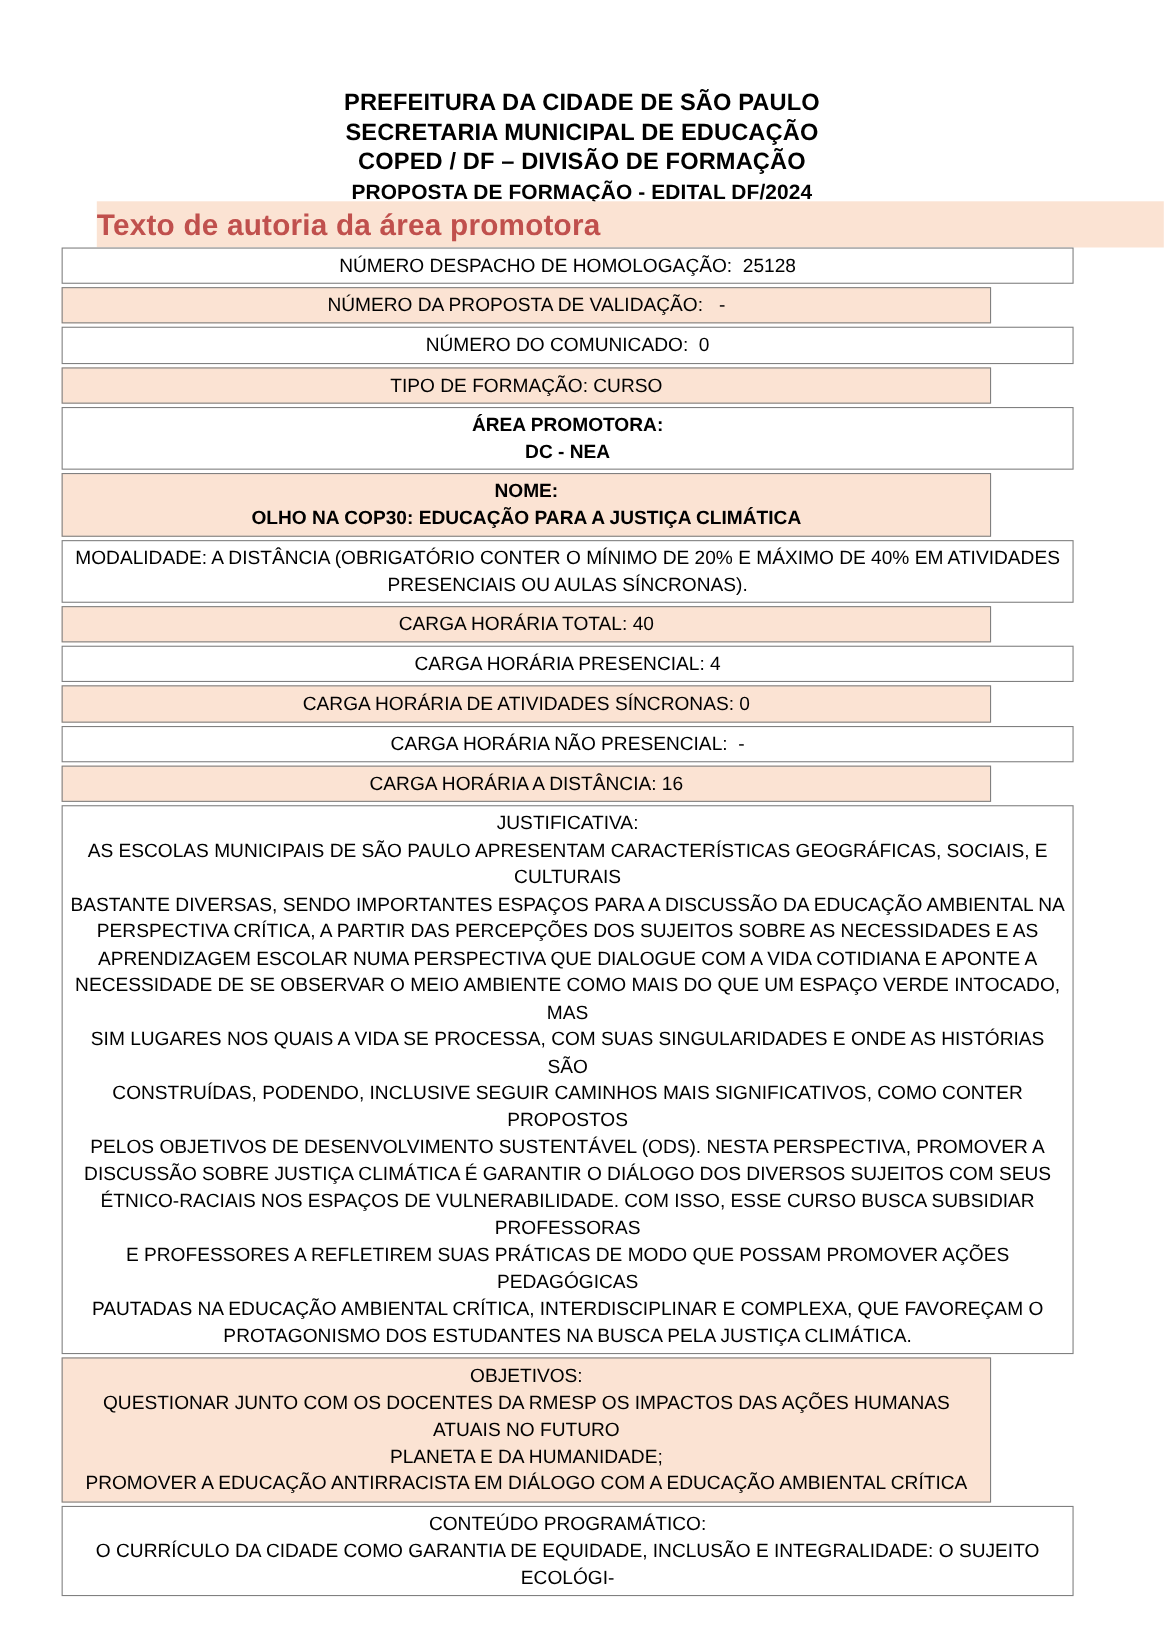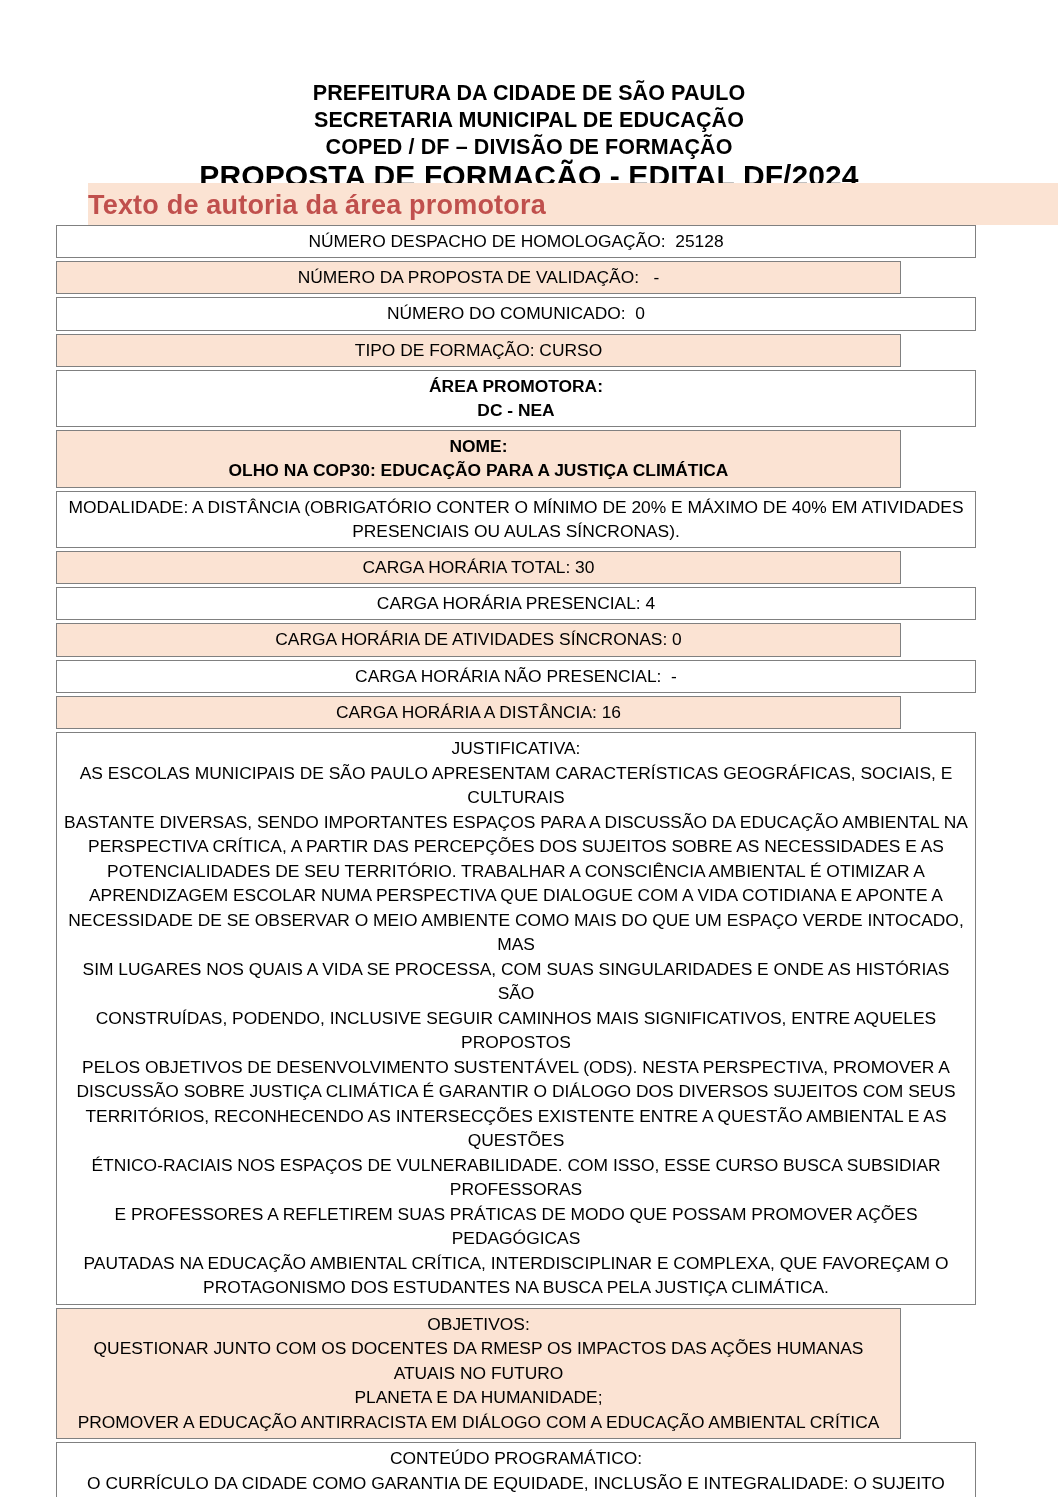--- a/index.html
+++ b/index.html
@@ -28,21 +28,21 @@
     text-align: center;
   }
   .doc-header .hline {
     font-size: 21.5px;
     font-weight: bold;
     letter-spacing: 0.1px;
     line-height: 27px;
     white-space: nowrap;
   }
   .doc-header .hline.big {
-    font-size: 30px;
+    font-size: 19px;
     line-height: 30px;
   }
 
   
   .form-table {
     position: absolute;
     left: 56px;
     top: 183px;
     width: 920px;
   }
@@ -130,21 +130,21 @@
       <div class="line b">NOME:</div>
       <div class="line b">OLHO NA COP30: EDUCAÇÃO PARA A JUSTIÇA CLIMÁTICA</div>
     </div>
 
     <div class="row">
       <div class="line">MODALIDADE: A DISTÂNCIA (OBRIGATÓRIO CONTER O MÍNIMO DE 20% E MÁXIMO DE 40% EM ATIVIDADES</div>
       <div class="line">PRESENCIAIS OU AULAS SÍNCRONAS).</div>
     </div>
 
     <div class="row shaded">
-      <div class="line">CARGA HORÁRIA TOTAL: 30</div>
+      <div class="line">CARGA HORÁRIA TOTAL: 40</div>
     </div>
 
     <div class="row">
       <div class="line">CARGA HORÁRIA PRESENCIAL: 4</div>
     </div>
 
     <div class="row shaded">
       <div class="line">CARGA HORÁRIA DE ATIVIDADES SÍNCRONAS: 0</div>
     </div>
 
@@ -155,28 +155,26 @@
     <div class="row shaded">
       <div class="line">CARGA HORÁRIA A DISTÂNCIA: 16</div>
     </div>
 
     <div class="row tall">
       <div class="line">JUSTIFICATIVA:</div>
       <div>
           <div class="line">AS ESCOLAS MUNICIPAIS DE SÃO PAULO APRESENTAM CARACTERÍSTICAS GEOGRÁFICAS, SOCIAIS, E CULTURAIS</div>
           <div class="line">BASTANTE DIVERSAS, SENDO IMPORTANTES ESPAÇOS PARA A DISCUSSÃO DA EDUCAÇÃO AMBIENTAL NA</div>
           <div class="line">PERSPECTIVA CRÍTICA, A PARTIR DAS PERCEPÇÕES DOS SUJEITOS SOBRE AS NECESSIDADES E AS</div>
-          <div class="line">POTENCIALIDADES DE SEU TERRITÓRIO. TRABALHAR A CONSCIÊNCIA AMBIENTAL É OTIMIZAR A</div>
           <div class="line">APRENDIZAGEM ESCOLAR NUMA PERSPECTIVA QUE DIALOGUE COM A VIDA COTIDIANA E APONTE A</div>
           <div class="line">NECESSIDADE DE SE OBSERVAR O MEIO AMBIENTE COMO MAIS DO QUE UM ESPAÇO VERDE INTOCADO, MAS</div>
           <div class="line">SIM LUGARES NOS QUAIS A VIDA SE PROCESSA, COM SUAS SINGULARIDADES E ONDE AS HISTÓRIAS SÃO</div>
-          <div class="line">CONSTRUÍDAS, PODENDO, INCLUSIVE SEGUIR CAMINHOS MAIS SIGNIFICATIVOS, ENTRE AQUELES PROPOSTOS</div>
+          <div class="line">CONSTRUÍDAS, PODENDO, INCLUSIVE SEGUIR CAMINHOS MAIS SIGNIFICATIVOS, COMO CONTER PROPOSTOS</div>
           <div class="line">PELOS OBJETIVOS DE DESENVOLVIMENTO SUSTENTÁVEL (ODS). NESTA PERSPECTIVA, PROMOVER A</div>
           <div class="line">DISCUSSÃO SOBRE JUSTIÇA CLIMÁTICA É GARANTIR O DIÁLOGO DOS DIVERSOS SUJEITOS COM SEUS</div>
-          <div class="line">TERRITÓRIOS, RECONHECENDO AS INTERSECÇÕES EXISTENTE ENTRE A QUESTÃO AMBIENTAL E AS QUESTÕES</div>
           <div class="line">ÉTNICO-RACIAIS NOS ESPAÇOS DE VULNERABILIDADE. COM ISSO, ESSE CURSO BUSCA SUBSIDIAR PROFESSORAS</div>
           <div class="line">E PROFESSORES A REFLETIREM SUAS PRÁTICAS DE MODO QUE POSSAM PROMOVER AÇÕES PEDAGÓGICAS</div>
           <div class="line">PAUTADAS NA EDUCAÇÃO AMBIENTAL CRÍTICA, INTERDISCIPLINAR E COMPLEXA, QUE FAVOREÇAM O</div>
           <div class="line">PROTAGONISMO DOS ESTUDANTES NA BUSCA PELA JUSTIÇA CLIMÁTICA.</div>
         </div>
     </div>
 
     <div class="row shaded tall">
       <div class="line">OBJETIVOS:</div>
       <div>

